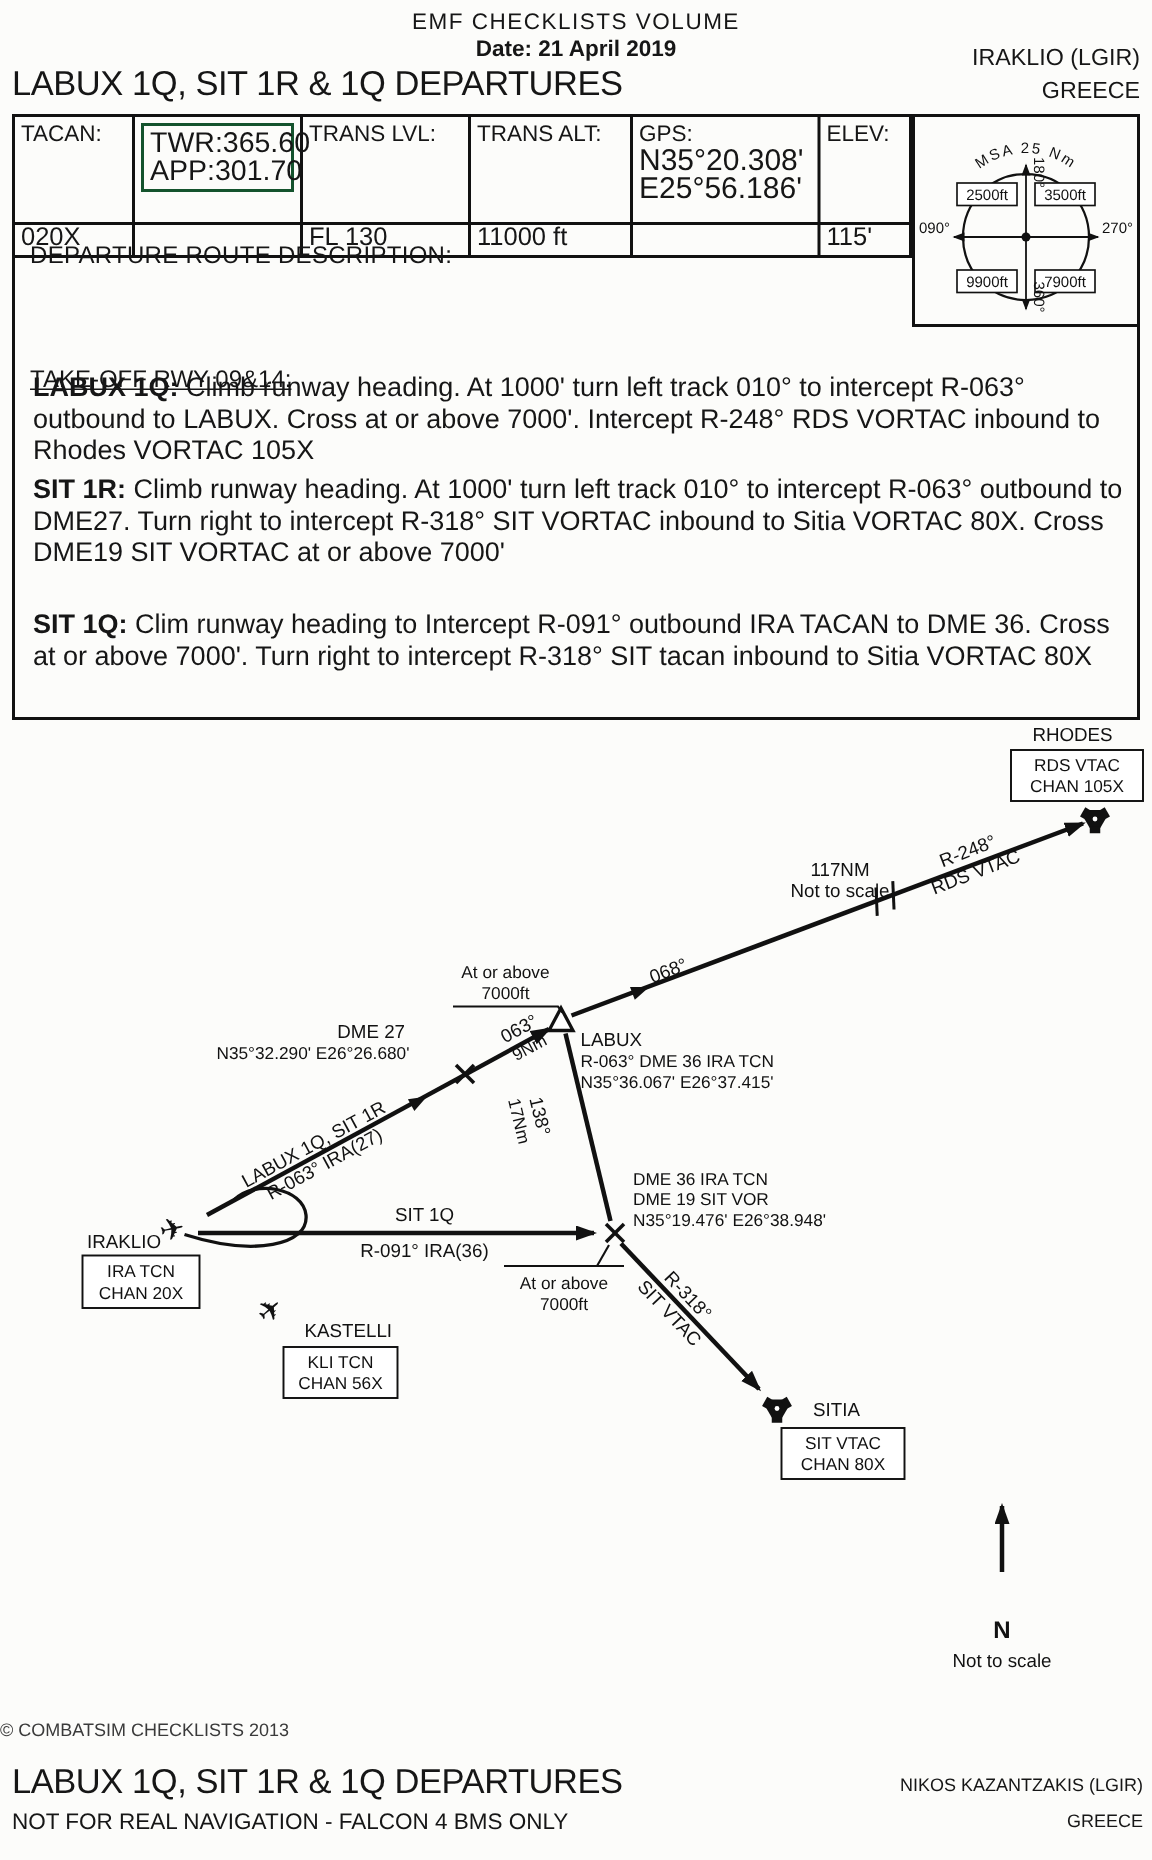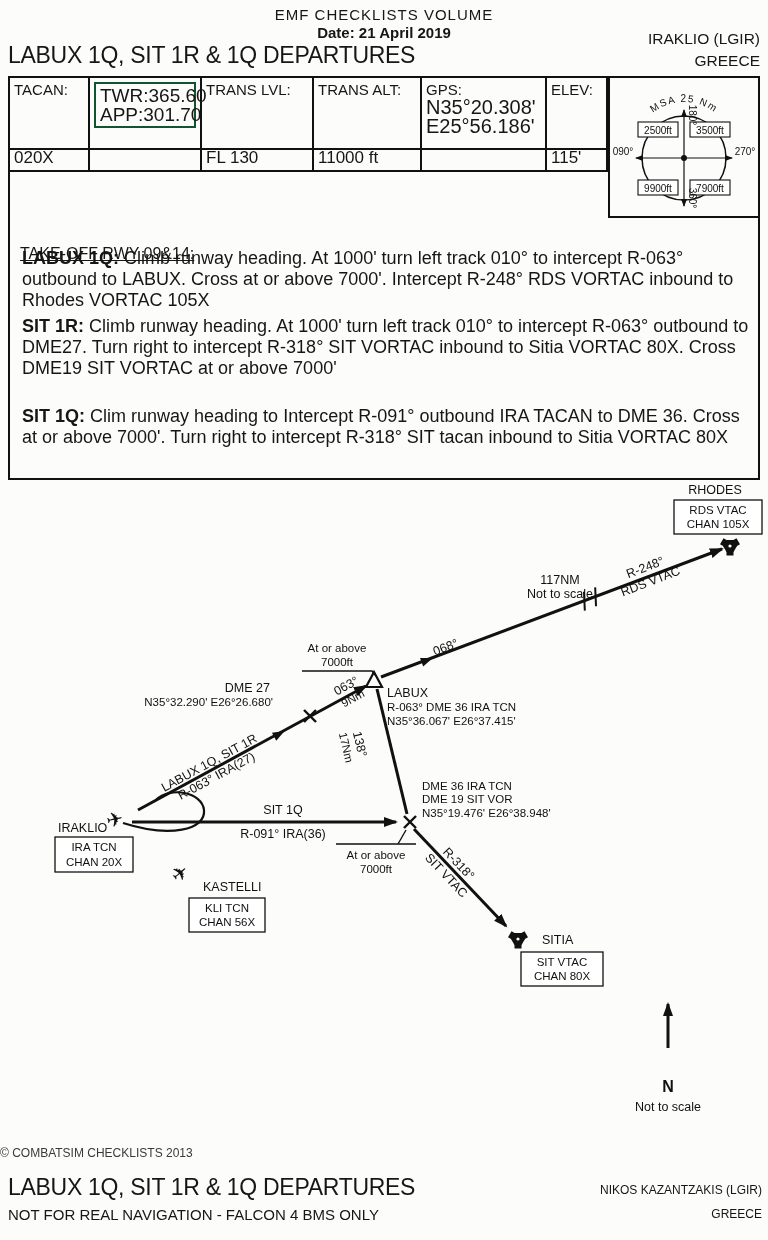--- a/index.html
+++ b/index.html
@@ -140,20 +140,21 @@
           <text class="mid">180°</text>
         </g>
       <g transform="translate(79,120) rotate(90)">
           <text class="mid">360°</text>
         </g>
       <circle cx="74" cy="80" r="3" fill="#111"></circle>
     </svg>
   </div>
 
   <div class="abs desc-box">
+    <div class="desc-heading">DEPARTURE ROUTE DESCRIPTION:</div>
     <div class="takeoff">TAKE-OFF RWY 09&amp;14:</div>
     <p class="proc p1"><b>LABUX 1Q:</b> <span>Climb runway heading. At 1000' turn left track 010° to intercept R-063° outbound to LABUX. Cross at or above 7000'. Intercept R-248° RDS VORTAC inbound to Rhodes VORTAC 105X</span></p>
     <p class="proc p2"><b>SIT 1R:</b> <span>Climb runway heading. At 1000' turn left track 010° to intercept R-063° outbound to DME27. Turn right to intercept R-318° SIT VORTAC inbound to Sitia VORTAC 80X. Cross DME19 SIT VORTAC at or above 7000'</span></p>
     <p class="proc p3"><b>SIT 1Q:</b> <span>Clim runway heading to Intercept R-091° outbound IRA TACAN to DME 36. Cross at or above 7000'. Turn right to intercept R-318° SIT tacan inbound to Sitia VORTAC 80X</span></p>
   </div>
 
   <svg class="abs chart-svg" viewBox="0 0 768 670">
     <defs>
       <marker id="arr" markerUnits="userSpaceOnUse" markerWidth="16" markerHeight="12" refX="12" refY="5" orient="auto">
         <path d="M0,0 L14,5 L0,10 Z" fill="#111"></path>

